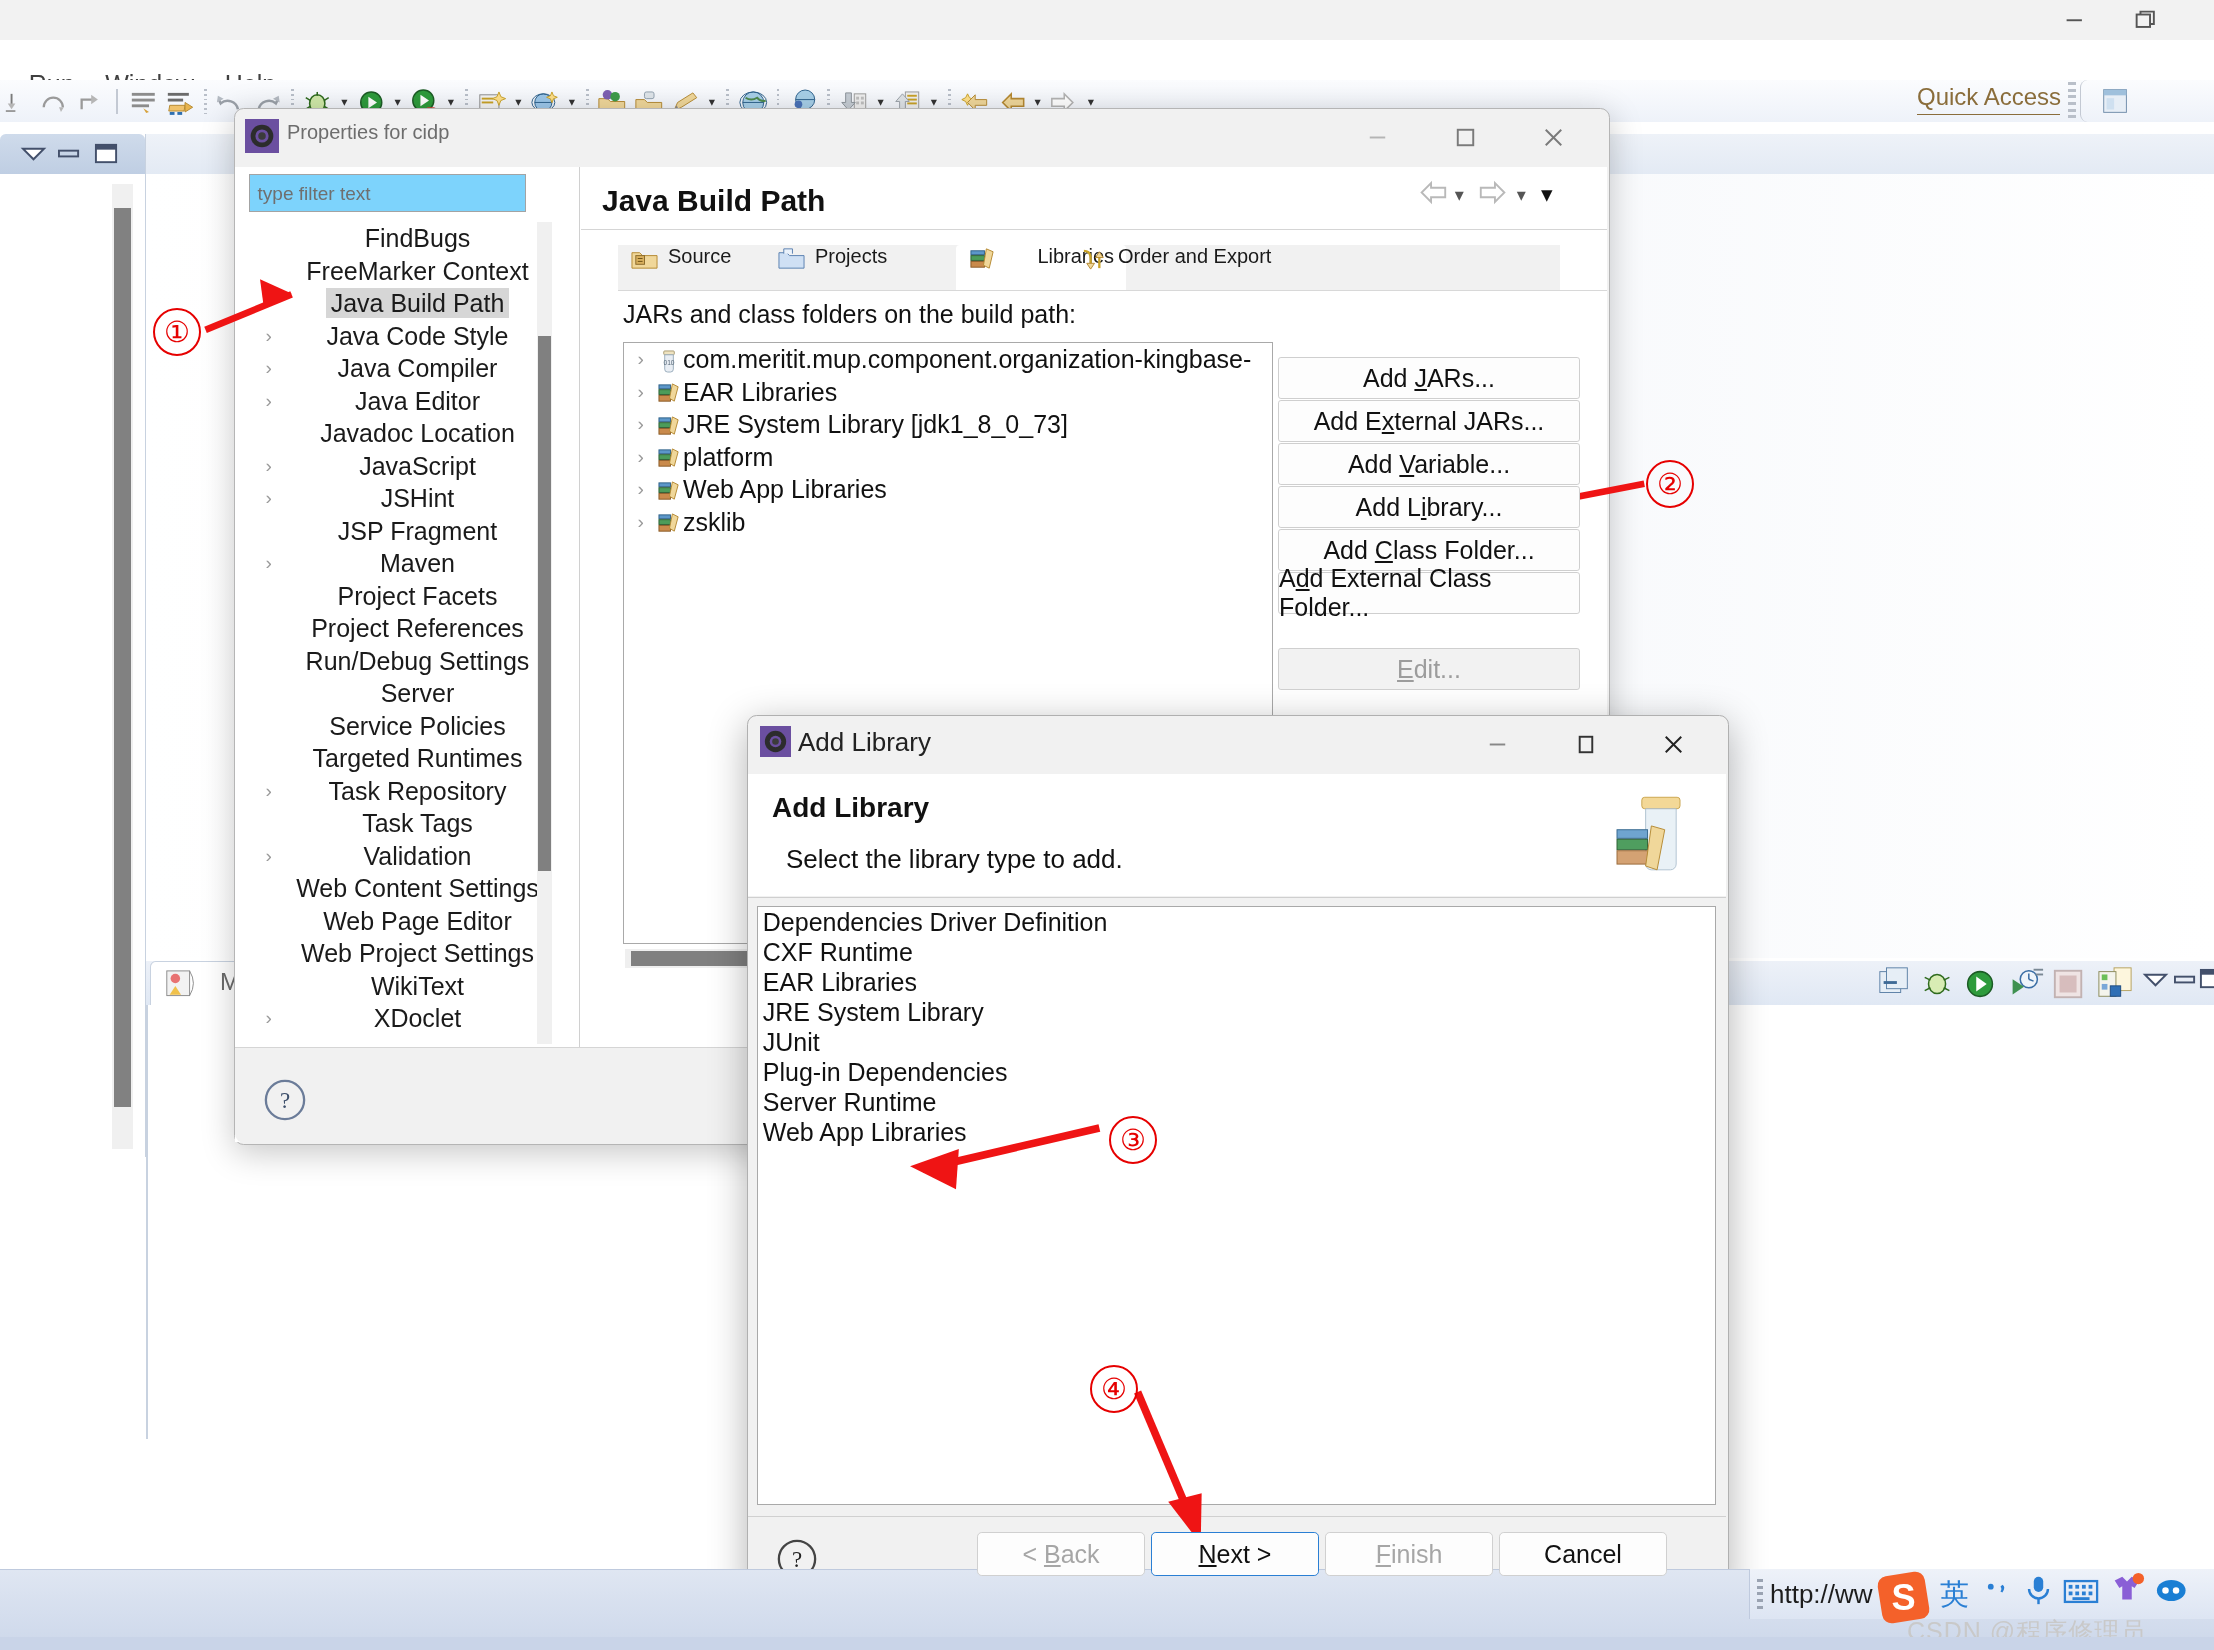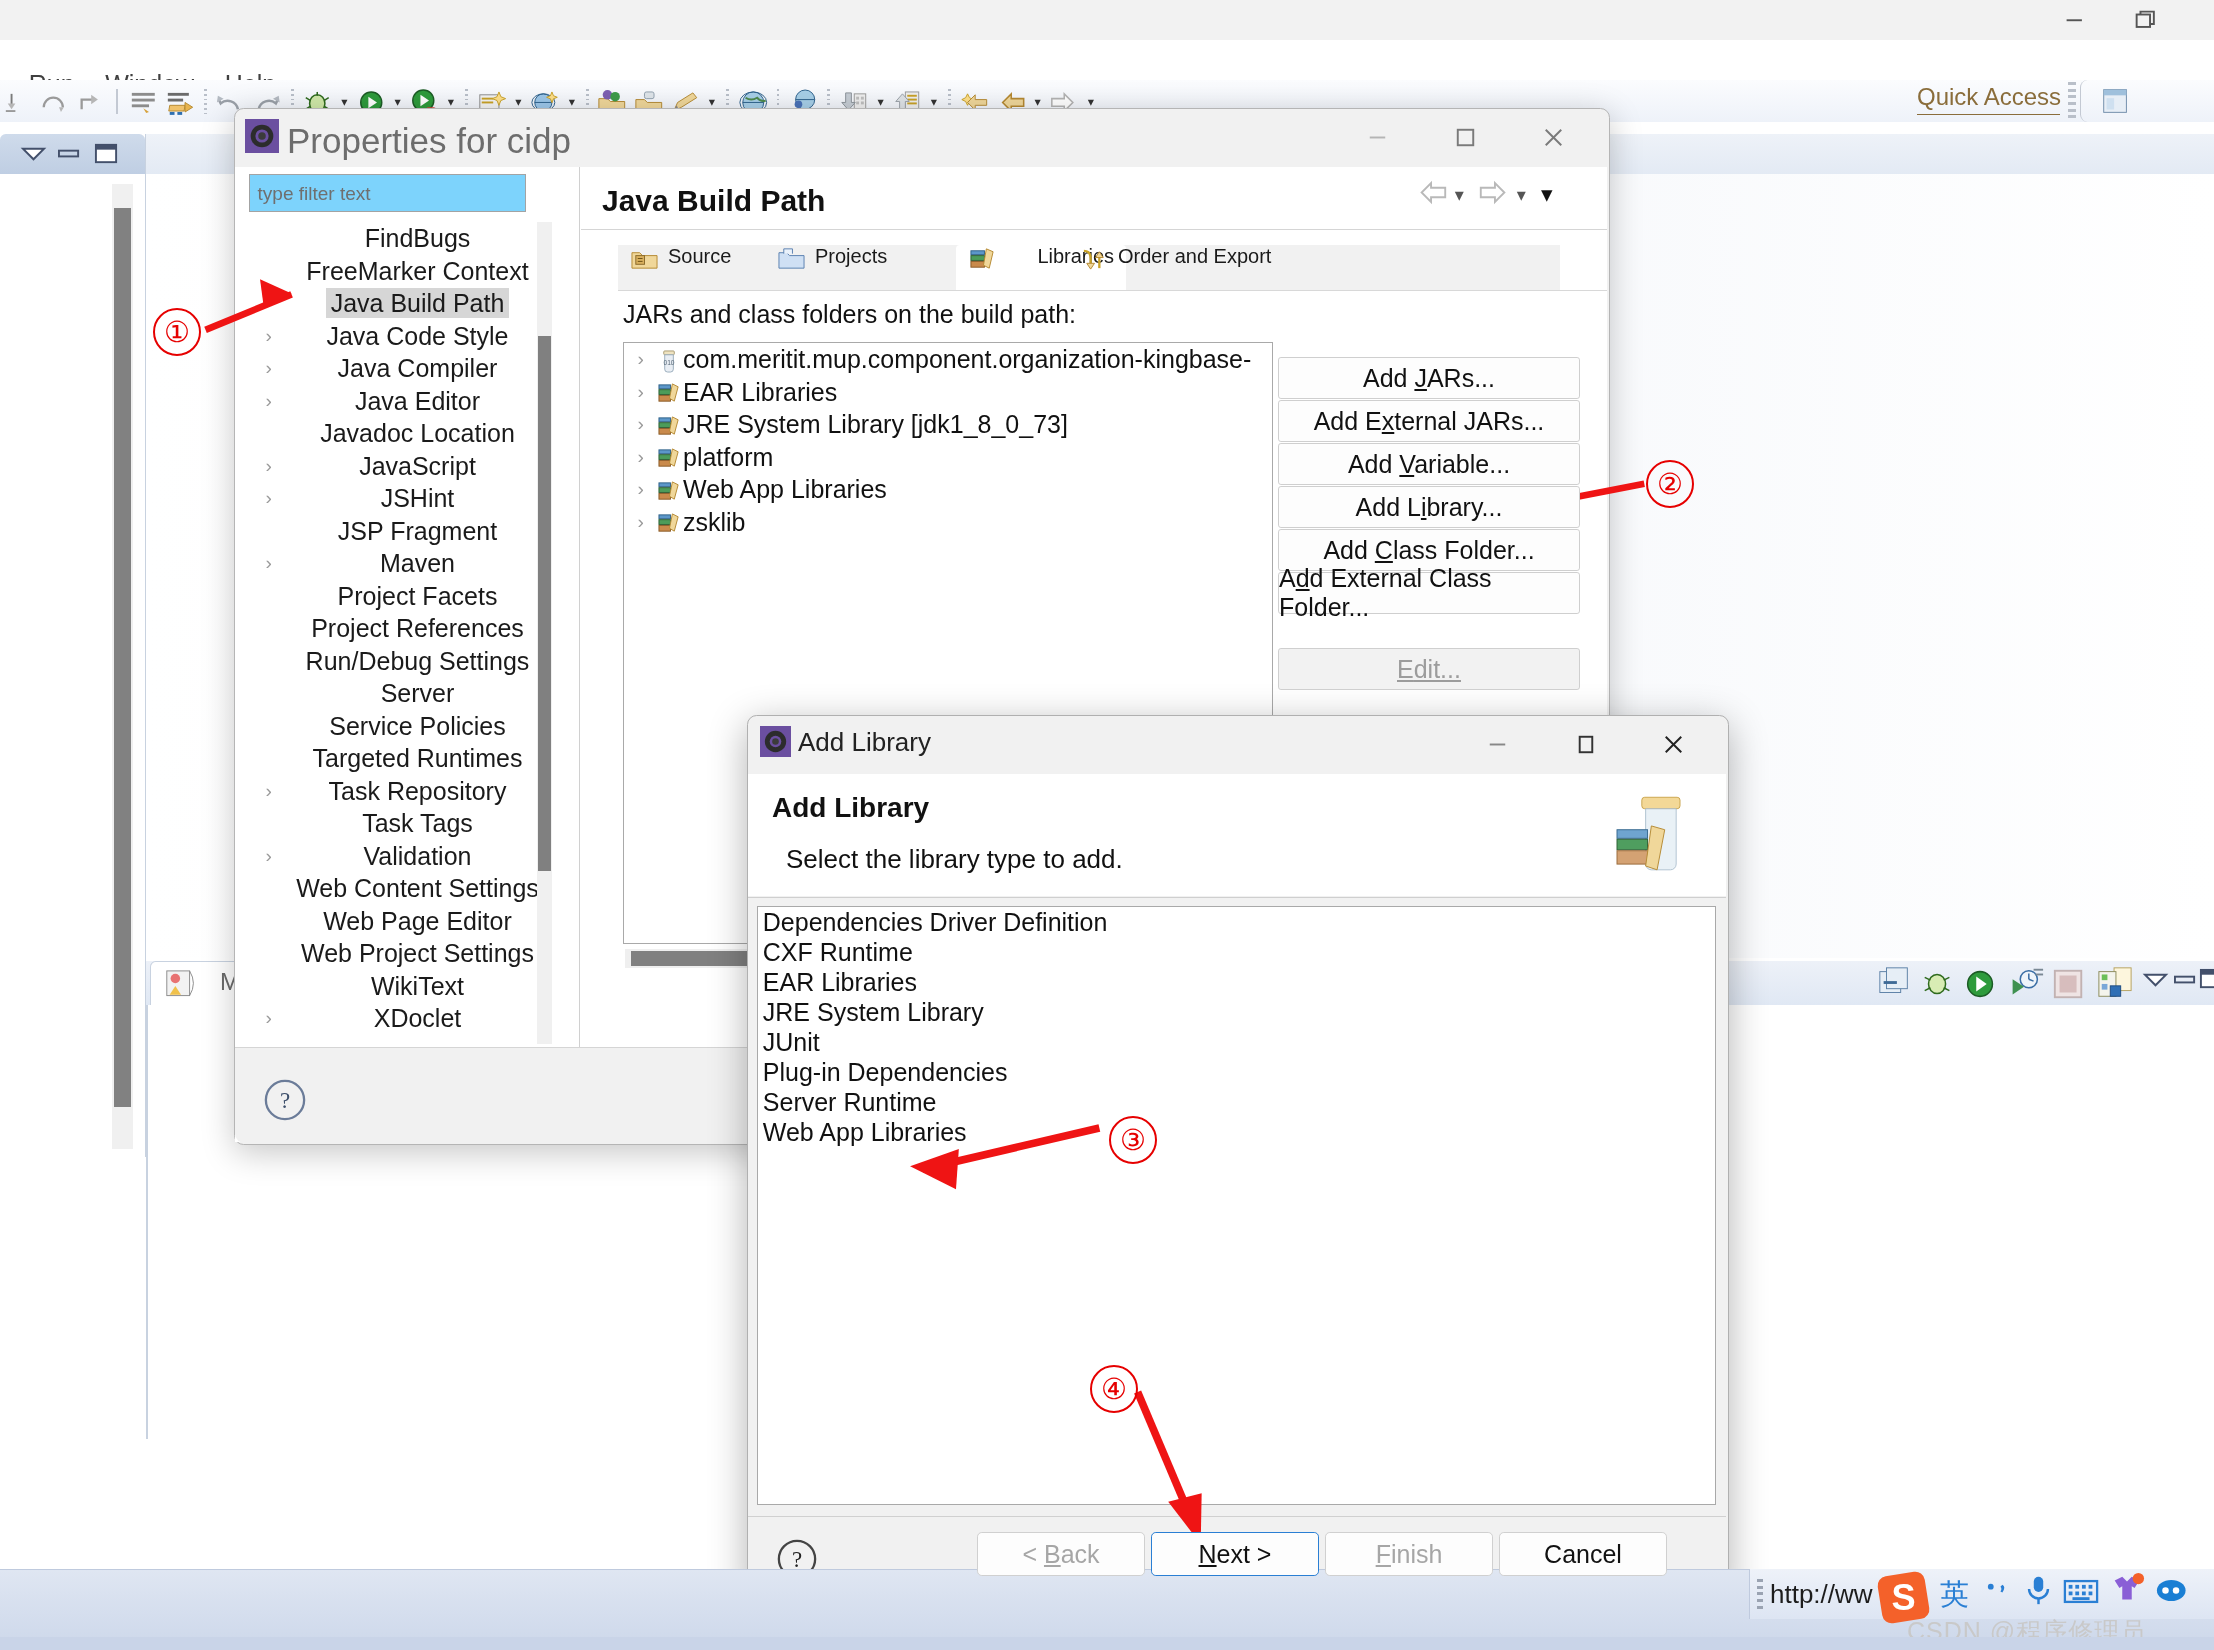--- a/index.html
+++ b/index.html
@@ -103,21 +103,21 @@
   #clock{left:2113px;top:1636px;font-size:23px;color:#8c95a5;}
   #taskbar-bottom{left:0;top:1637px;width:2215px;height:13.4px;background:#c9d4e8;}
 
   
   #props-dialog{
     left:234px;top:108px;width:1374px;height:1035px;
     background:#f1f1f1;border:1px solid #b5b5b5;border-radius:9.6px;
     box-shadow:0 7.6px 32.5px rgba(0,0,0,.22);
   }
   #props-icon{left:245px;top:119px;width:34px;height:34px;}
-  #props-title{left:287px;top:121px;font-size:35px;color:#6d6d6d;}
+  #props-title{left:287px;top:121px;font-size:20px;color:#6d6d6d;}
   .props-ctl{position:absolute;top:108px;height:59px;width:88px;
      display:flex;align-items:center;justify-content:center;color:#6c6c6c;}
   #props-min{left:1333px;}
   #props-max{left:1421px;}
   #props-close{left:1509px;}
   #props-body{left:235px;top:167px;width:1372px;height:975px;background:#ffffff;}
 
   #filter-input{
     left:249px;top:174px;width:277px;height:38px;
     background:#7dd3fc;border:1px solid #a3a3a3;box-sizing:border-box;
@@ -165,21 +165,21 @@
   .lib-row .chev{position:absolute;left:13.4px;top:0;font-size:19px;color:#9a9a9a;}
   .lib-row .ico{position:absolute;left:32.5px;top:4.8px;}
   #lib-hscroll{left:631px;top:951px;width:124px;height:15.3px;background:#808080;}
   #lib-hscroll-track{left:625px;top:949px;width:646px;height:19px;background:#efefef;}
 
   .jbtn{position:absolute;left:1278px;width:302px;height:42px;
      background:#fdfdfd;border:1px solid #cfcfcf;border-radius:2.9px;
      display:flex;align-items:center;justify-content:center;
      font-size:25px;color:#111;box-sizing:border-box;}
   .jbtn u{text-decoration:underline;}
-  .jbtn.disabled{color:#9c9c9c;background:#f2f2f2;text-decoration:underline;}
+  .jbtn.disabled{color:#9c9c9c;background:#f2f2f2;}
 
   
   #addlib-dialog{
     left:747px;top:715px;width:980px;height:881px;
     background:#f1f1f1;border:1px solid #b0b0b0;border-radius:9.6px;
     box-shadow:0 9.6px 38px rgba(0,0,0,.30);
   }
   #addlib-icon{left:760px;top:726px;width:31px;height:31px;}
   #addlib-titletext{left:798px;top:727px;font-size:26px;color:#222;}
   .al-ctl{position:absolute;top:715px;height:59px;width:88px;

